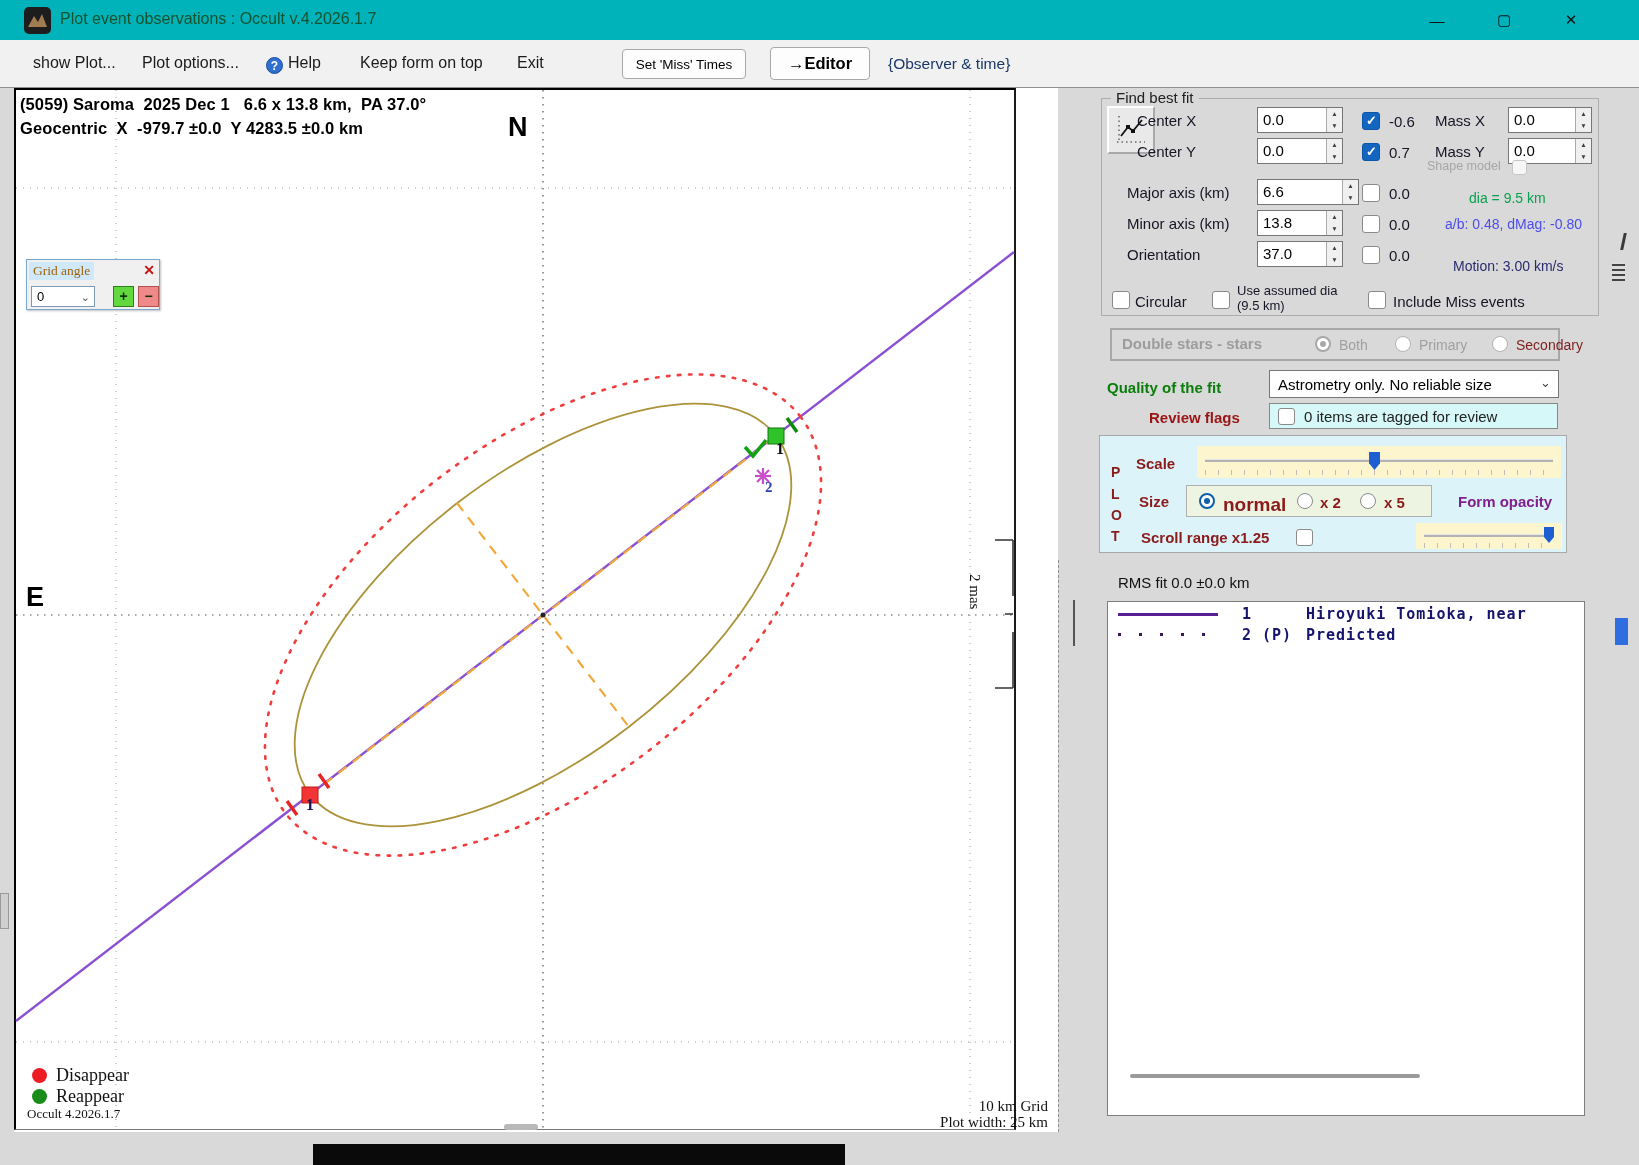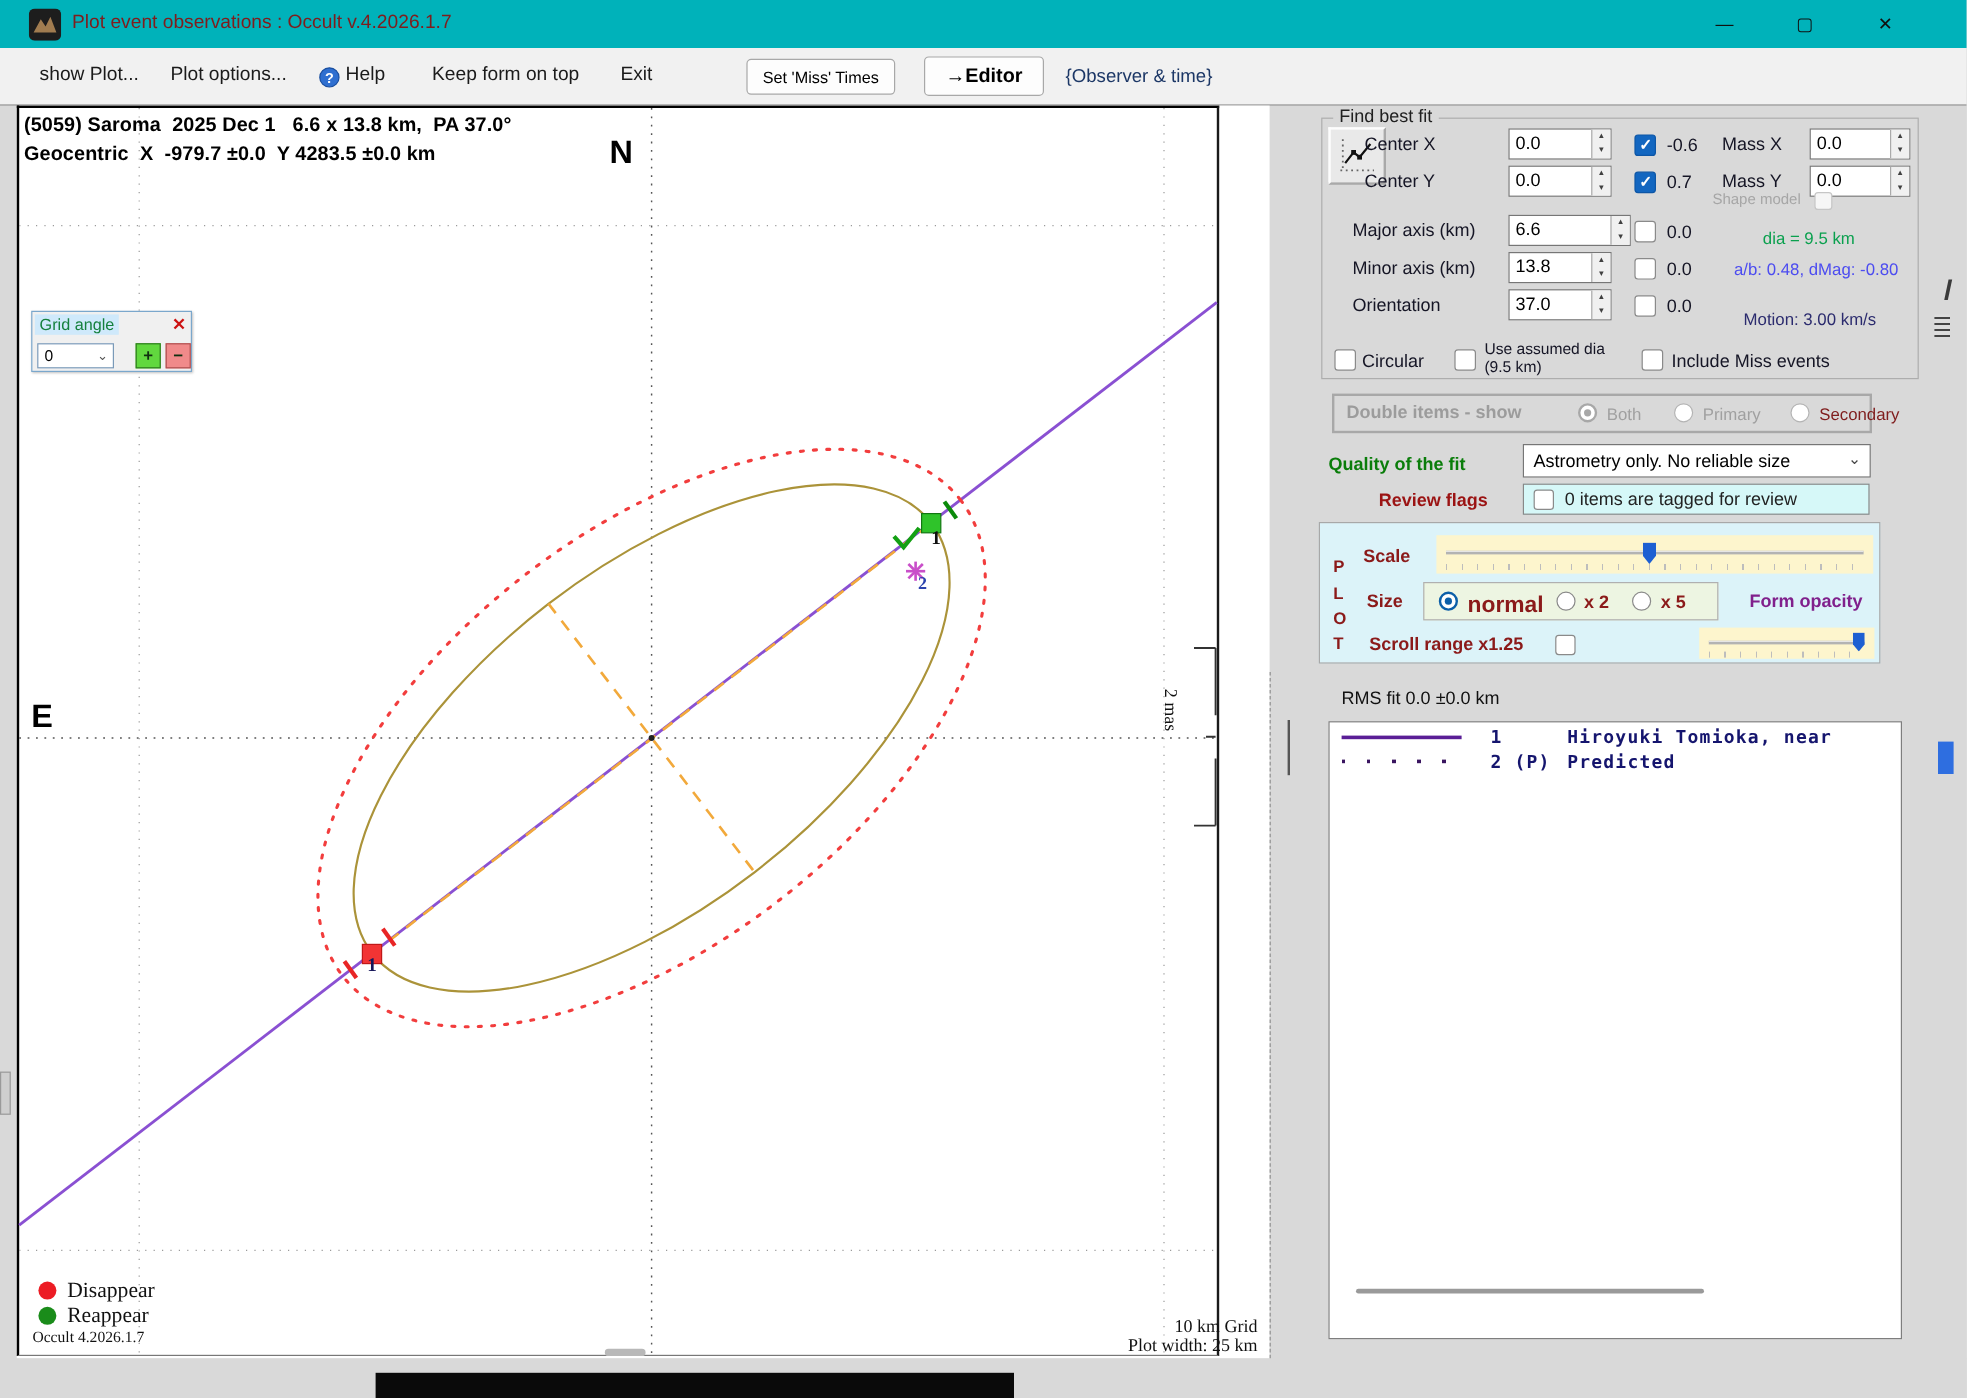--- a/index.html
+++ b/index.html
@@ -4,21 +4,21 @@
 <style>
   * { margin:0; padding:0; box-sizing:border-box; }
   html,body { width:1639px; height:1165px; overflow:hidden; }
   body { font-family:"Liberation Sans", sans-serif; background:#d9d9d9; }
   .screen { position:relative; width:1639px; height:1165px; background:#d9d9d9; overflow:hidden; }
   .abs { position:absolute; }
 
   
   .titlebar { position:absolute; left:0; top:0; width:1639px; height:40px; background:#00b2ba; }
   .app-icon { position:absolute; left:24px; top:7px; width:27px; height:27px; }
-  .win-title { position:absolute; left:60px; top:10px; font-size:16px; color:#7f1d1d; }
+  .win-title { position:absolute; left:60px; top:10px; font-size:16px; color:#14532d; }
   .winbtn { position:absolute; top:0; width:46px; height:40px; display:flex; align-items:center; justify-content:center; font-size:15px; color:#101010; cursor:default; }
 
   
   .menubar { position:absolute; left:0; top:40px; width:1639px; height:48px; background:#f1f1f1; border-bottom:1px solid #8f8f8f; }
   .menu-item { position:absolute; top:14px; font-size:16px; color:#1b1b1b; }
   .help-icon { display:inline-block; width:17px; height:17px; border-radius:50%; background:#2f6fd0; color:#fff; font-size:12px; font-weight:bold; text-align:center; line-height:17px; margin-right:5px; vertical-align:-2px; border:1px solid #1a4fa0; }
   .mbtn { position:absolute; background:#fdfdfd; border:1px solid #a8a8a8; border-radius:4px; display:flex; align-items:center; justify-content:center; }
 
   
   .plot-white { position:absolute; left:14px; top:88px; width:1044px; height:1044px; background:#ffffff; }
@@ -28,21 +28,21 @@
   .compass { position:absolute; font-weight:bold; font-size:27px; color:#000; }
   .serif { font-family:"Liberation Serif", serif; }
   .legend-row { position:absolute; display:flex; align-items:center; gap:9px; }
   .legend-dot { width:15px; height:15px; border-radius:50%; }
   .legend-txt { font-family:"Liberation Serif", serif; font-size:18px; color:#111; }
   .mark-num { position:absolute; font-family:"Liberation Serif", serif; font-weight:bold; }
   .vtext { position:absolute; writing-mode:vertical-rl; font-family:"Liberation Serif", serif; font-size:15px; color:#111; }
 
   
   .ga-panel { position:absolute; left:12px; top:171px; width:134px; height:51px; background:#f0f0f0; border:1px solid #7aa7cc; box-shadow:1px 1px 2px rgba(0,0,0,.25); }
-  .ga-title { position:absolute; left:2px; top:2px; font-size:13.5px; color:#15803d; background:#cfe9fb; padding:1px 4px; }
+  .ga-title { position:absolute; left:2px; top:2px; font-size:13.5px; color:#a16207; background:#cfe9fb; padding:1px 4px;font-family:Liberation Serif, serif; }
   .ga-close { position:absolute; right:4px; top:2px; font-size:14px; font-weight:bold; color:#cc1111; }
   .ga-combo { position:absolute; left:4px; top:26px; width:64px; height:21px; background:#fff; border:1px solid #7a9ab8; font-size:13px; color:#000; padding-left:5px; line-height:19px; }
   .ga-combo .chev { position:absolute; right:4px; top:1px; color:#555; font-size:11px; }
   .ga-btn { position:absolute; top:26px; width:21px; height:21px; font-size:14px; font-weight:bold; text-align:center; line-height:19px; color:#103010; }
 
   
   .panel { position:absolute; left:1097px; top:88px; width:512px; height:1077px; font-size:15px; color:#1c1c1c; }
   .groupbox { position:absolute; border:1px solid #adadad; }
   .group-label { position:absolute; background:#d9d9d9; padding:0 5px; font-size:15px; color:#202020; }
   .rlab { position:absolute; font-size:15px; color:#151525; }
@@ -270,21 +270,21 @@
     <div class="rlab" style="left:356px; top:170px; text-align:left; font-size:14px; color:#2b2b6e;">Motion: 3.00 km/s</div>
 
     <span class="cb off" style="left:15px; top:203px;"></span>
     <div class="rlab" style="left:38px; top:205px; text-align:left;">Circular</div>
     <span class="cb off" style="left:115px; top:203px;"></span>
     <div class="rlab" style="left:140px; top:196px; width:104px; text-align:left; font-size:13px; line-height:1.15;">Use assumed dia (9.5 km)</div>
     <span class="cb off" style="left:271px; top:203px;"></span>
     <div class="rlab" style="left:296px; top:205px; text-align:left;">Include Miss events</div>
 
     <div class="groupbox" style="left:13px; top:240px; width:450px; height:33px; border:2px solid #a8a8a8;">
-      <span class="abs grey-bold" style="left:10px; top:5px; font-size:15px;">Double items - show</span>
+      <span class="abs grey-bold" style="left:10px; top:5px; font-size:15px;">Double stars - stars</span>
       <span class="radio dis sel" style="left:203px; top:6px;"></span>
       <span class="abs" style="left:227px; top:7px; font-size:14px; color:#a0a0a0;">Both</span>
       <span class="radio dis" style="left:283px; top:6px;"></span>
       <span class="abs" style="left:307px; top:7px; font-size:14px; color:#a0a0a0;">Primary</span>
       <span class="radio dis" style="left:380px; top:6px;"></span>
       <span class="abs" style="left:404px; top:7px; font-size:14px; color:#7f1d1d;">Secondary</span>
     </div>
 
     <div class="rlab" style="left:10px; top:291px; width:156px; font-weight:bold; color:#0a7d0a;">Quality of the fit</div>
     <div class="combo" style="left:172px; top:282px; width:290px; height:28px;">

